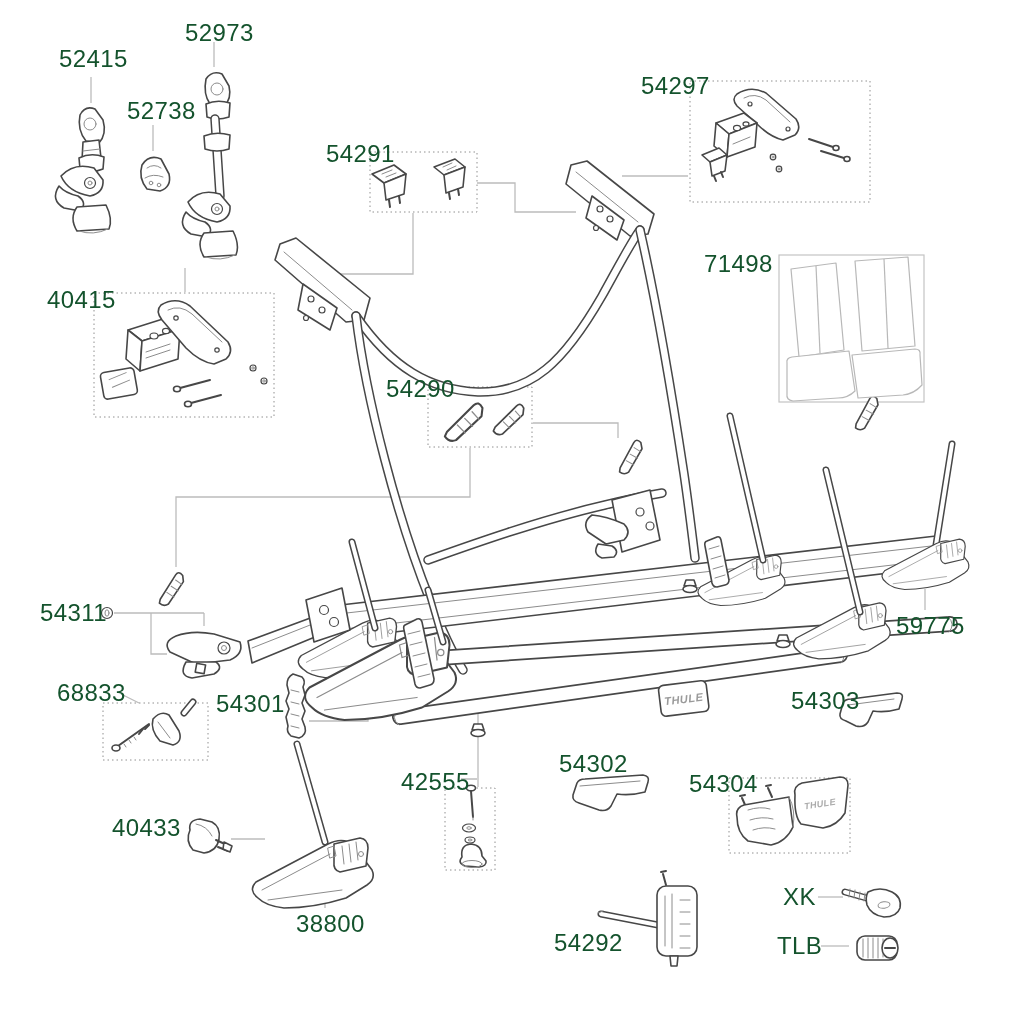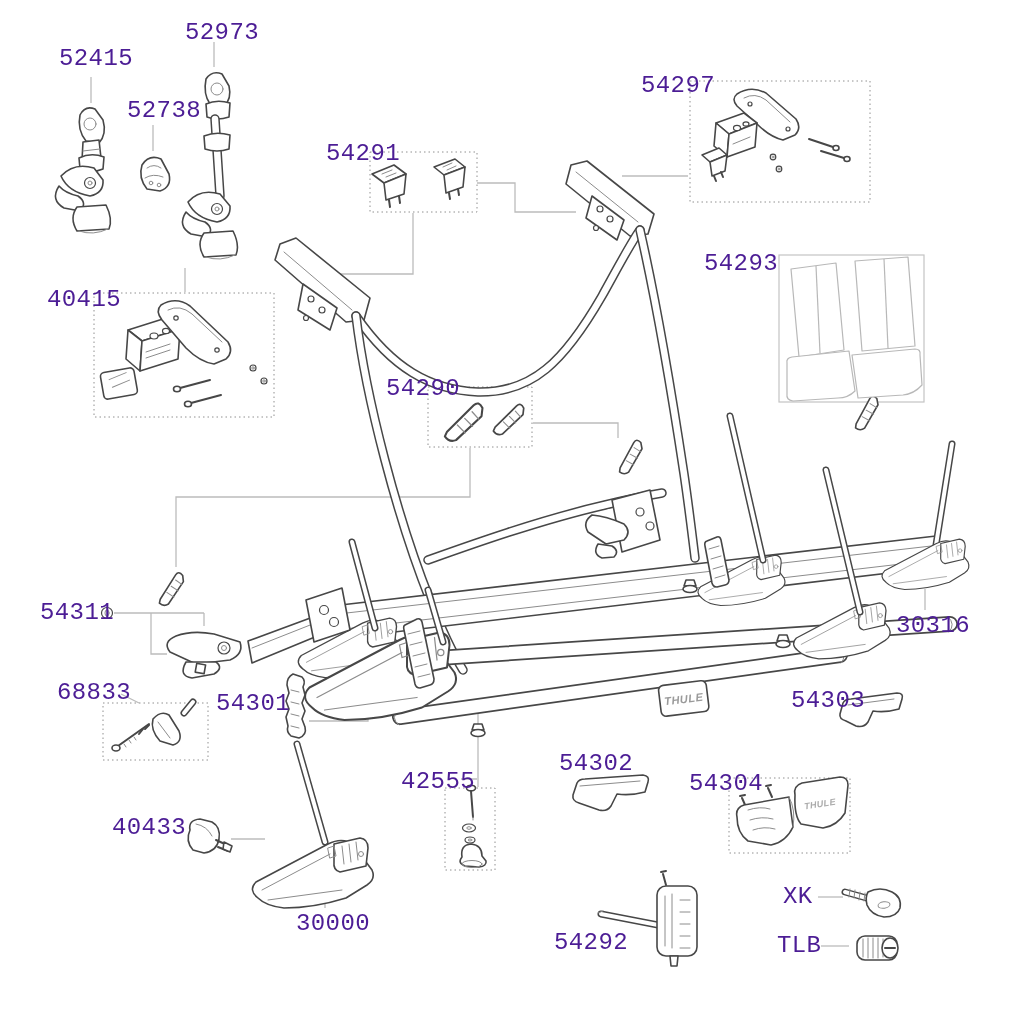--- a/index.html
+++ b/index.html
@@ -1,20 +1,20 @@
 <!DOCTYPE html>
 <html><head>
 <meta charset="utf-8">
 <style>
   html,body{margin:0;padding:0;background:#fff}
   #stage{position:relative;width:1024px;height:1024px;background:#fff;overflow:hidden;
          font-family:"Liberation Sans",sans-serif}
   #art{position:absolute;left:0;top:0}
-  .label{position:absolute;font-size:24px;color:#4c1d95;letter-spacing:.4px;white-space:nowrap;
-         font-family:Liberation Mono, monospace}
+  .label{position:absolute;font-size:24px;color:#14532d;letter-spacing:.4px;white-space:nowrap;
+         font-family:Liberation Sans, sans-serif}
   
   .part{fill:#fff;stroke:#474747;stroke-width:1.6;stroke-linejoin:round;stroke-linecap:round}
   .det{fill:none;stroke:#8c8c8c;stroke-width:1;stroke-linecap:round}
   .hole{fill:#fff;stroke:#474747;stroke-width:1.2}
   .to{stroke:#474747;stroke-width:9.5;fill:none;stroke-linecap:round}
   .ti{stroke:#fff;stroke-width:6.5;fill:none;stroke-linecap:round}
   .Ro{stroke:#474747;stroke-width:16;fill:none;stroke-linecap:round}
   .Ri{stroke:#fff;stroke-width:12.5;fill:none;stroke-linecap:round}
   .ro{stroke:#474747;stroke-width:7;fill:none;stroke-linecap:round}
   .ri{stroke:#fff;stroke-width:4;fill:none;stroke-linecap:round}
@@ -387,30 +387,30 @@
     <ellipse class="part" cx="890" cy="948" rx="8" ry="10"></ellipse>
     <path class="screw" d="M 885,948 L 895,948"></path>
   </g>
 </svg>
 
 <div class="label" style="left:59px;top:45px">52415</div>
 <div class="label" style="left:185px;top:19px">52973</div>
 <div class="label" style="left:127px;top:97px">52738</div>
 <div class="label" style="left:326px;top:140px">54291</div>
 <div class="label" style="left:641px;top:72px">54297</div>
-<div class="label" style="left:704px;top:250px">54293</div>
+<div class="label" style="left:704px;top:250px">71498</div>
 <div class="label" style="left:47px;top:286px">40415</div>
 <div class="label" style="left:386px;top:375px">54290</div>
 <div class="label" style="left:40px;top:599px">54311</div>
 <div class="label" style="left:57px;top:679px">68833</div>
 <div class="label" style="left:216px;top:690px">54301</div>
-<div class="label" style="left:896px;top:612px">30316</div>
+<div class="label" style="left:896px;top:612px">59775</div>
 <div class="label" style="left:791px;top:687px">54303</div>
 <div class="label" style="left:559px;top:750px">54302</div>
 <div class="label" style="left:689px;top:770px">54304</div>
 <div class="label" style="left:112px;top:814px">40433</div>
 <div class="label" style="left:401px;top:768px">42555</div>
-<div class="label" style="left:296px;top:910px">30000</div>
+<div class="label" style="left:296px;top:910px">38800</div>
 <div class="label" style="left:554px;top:929px">54292</div>
 <div class="label" style="left:783px;top:883px">XK</div>
 <div class="label" style="left:777px;top:932px">TLB</div>
 
 </div>
 
 </body></html>

